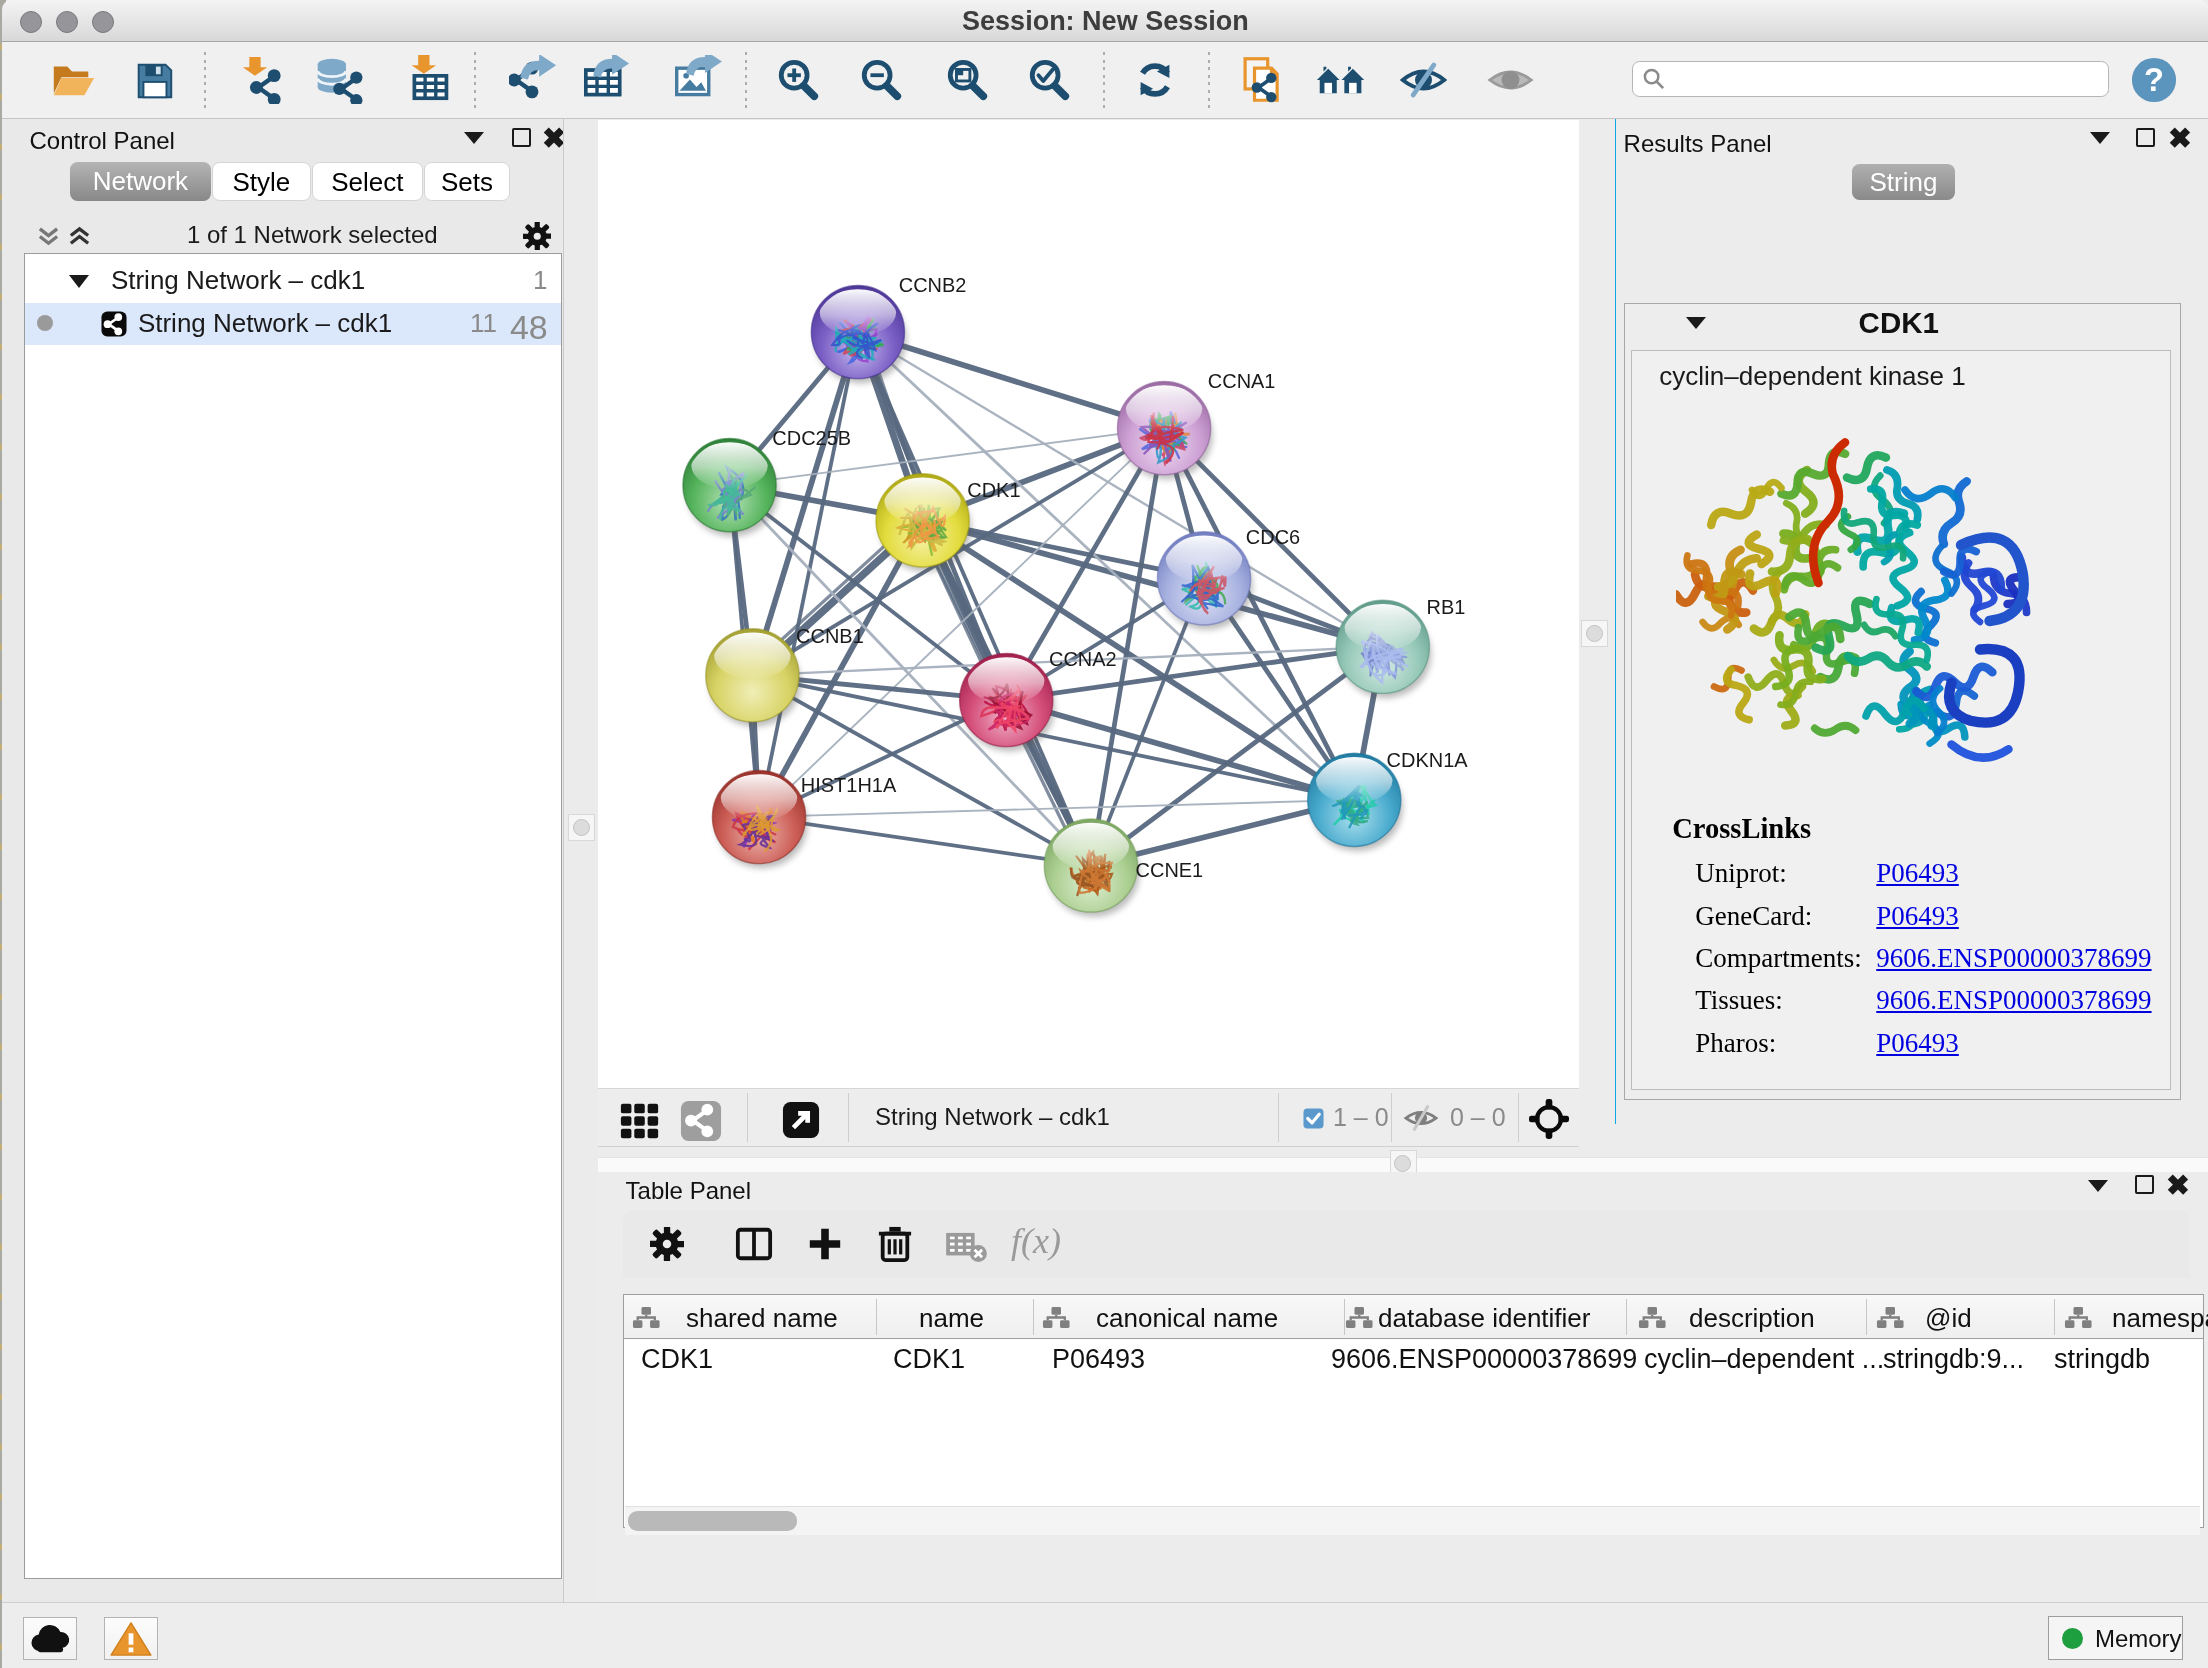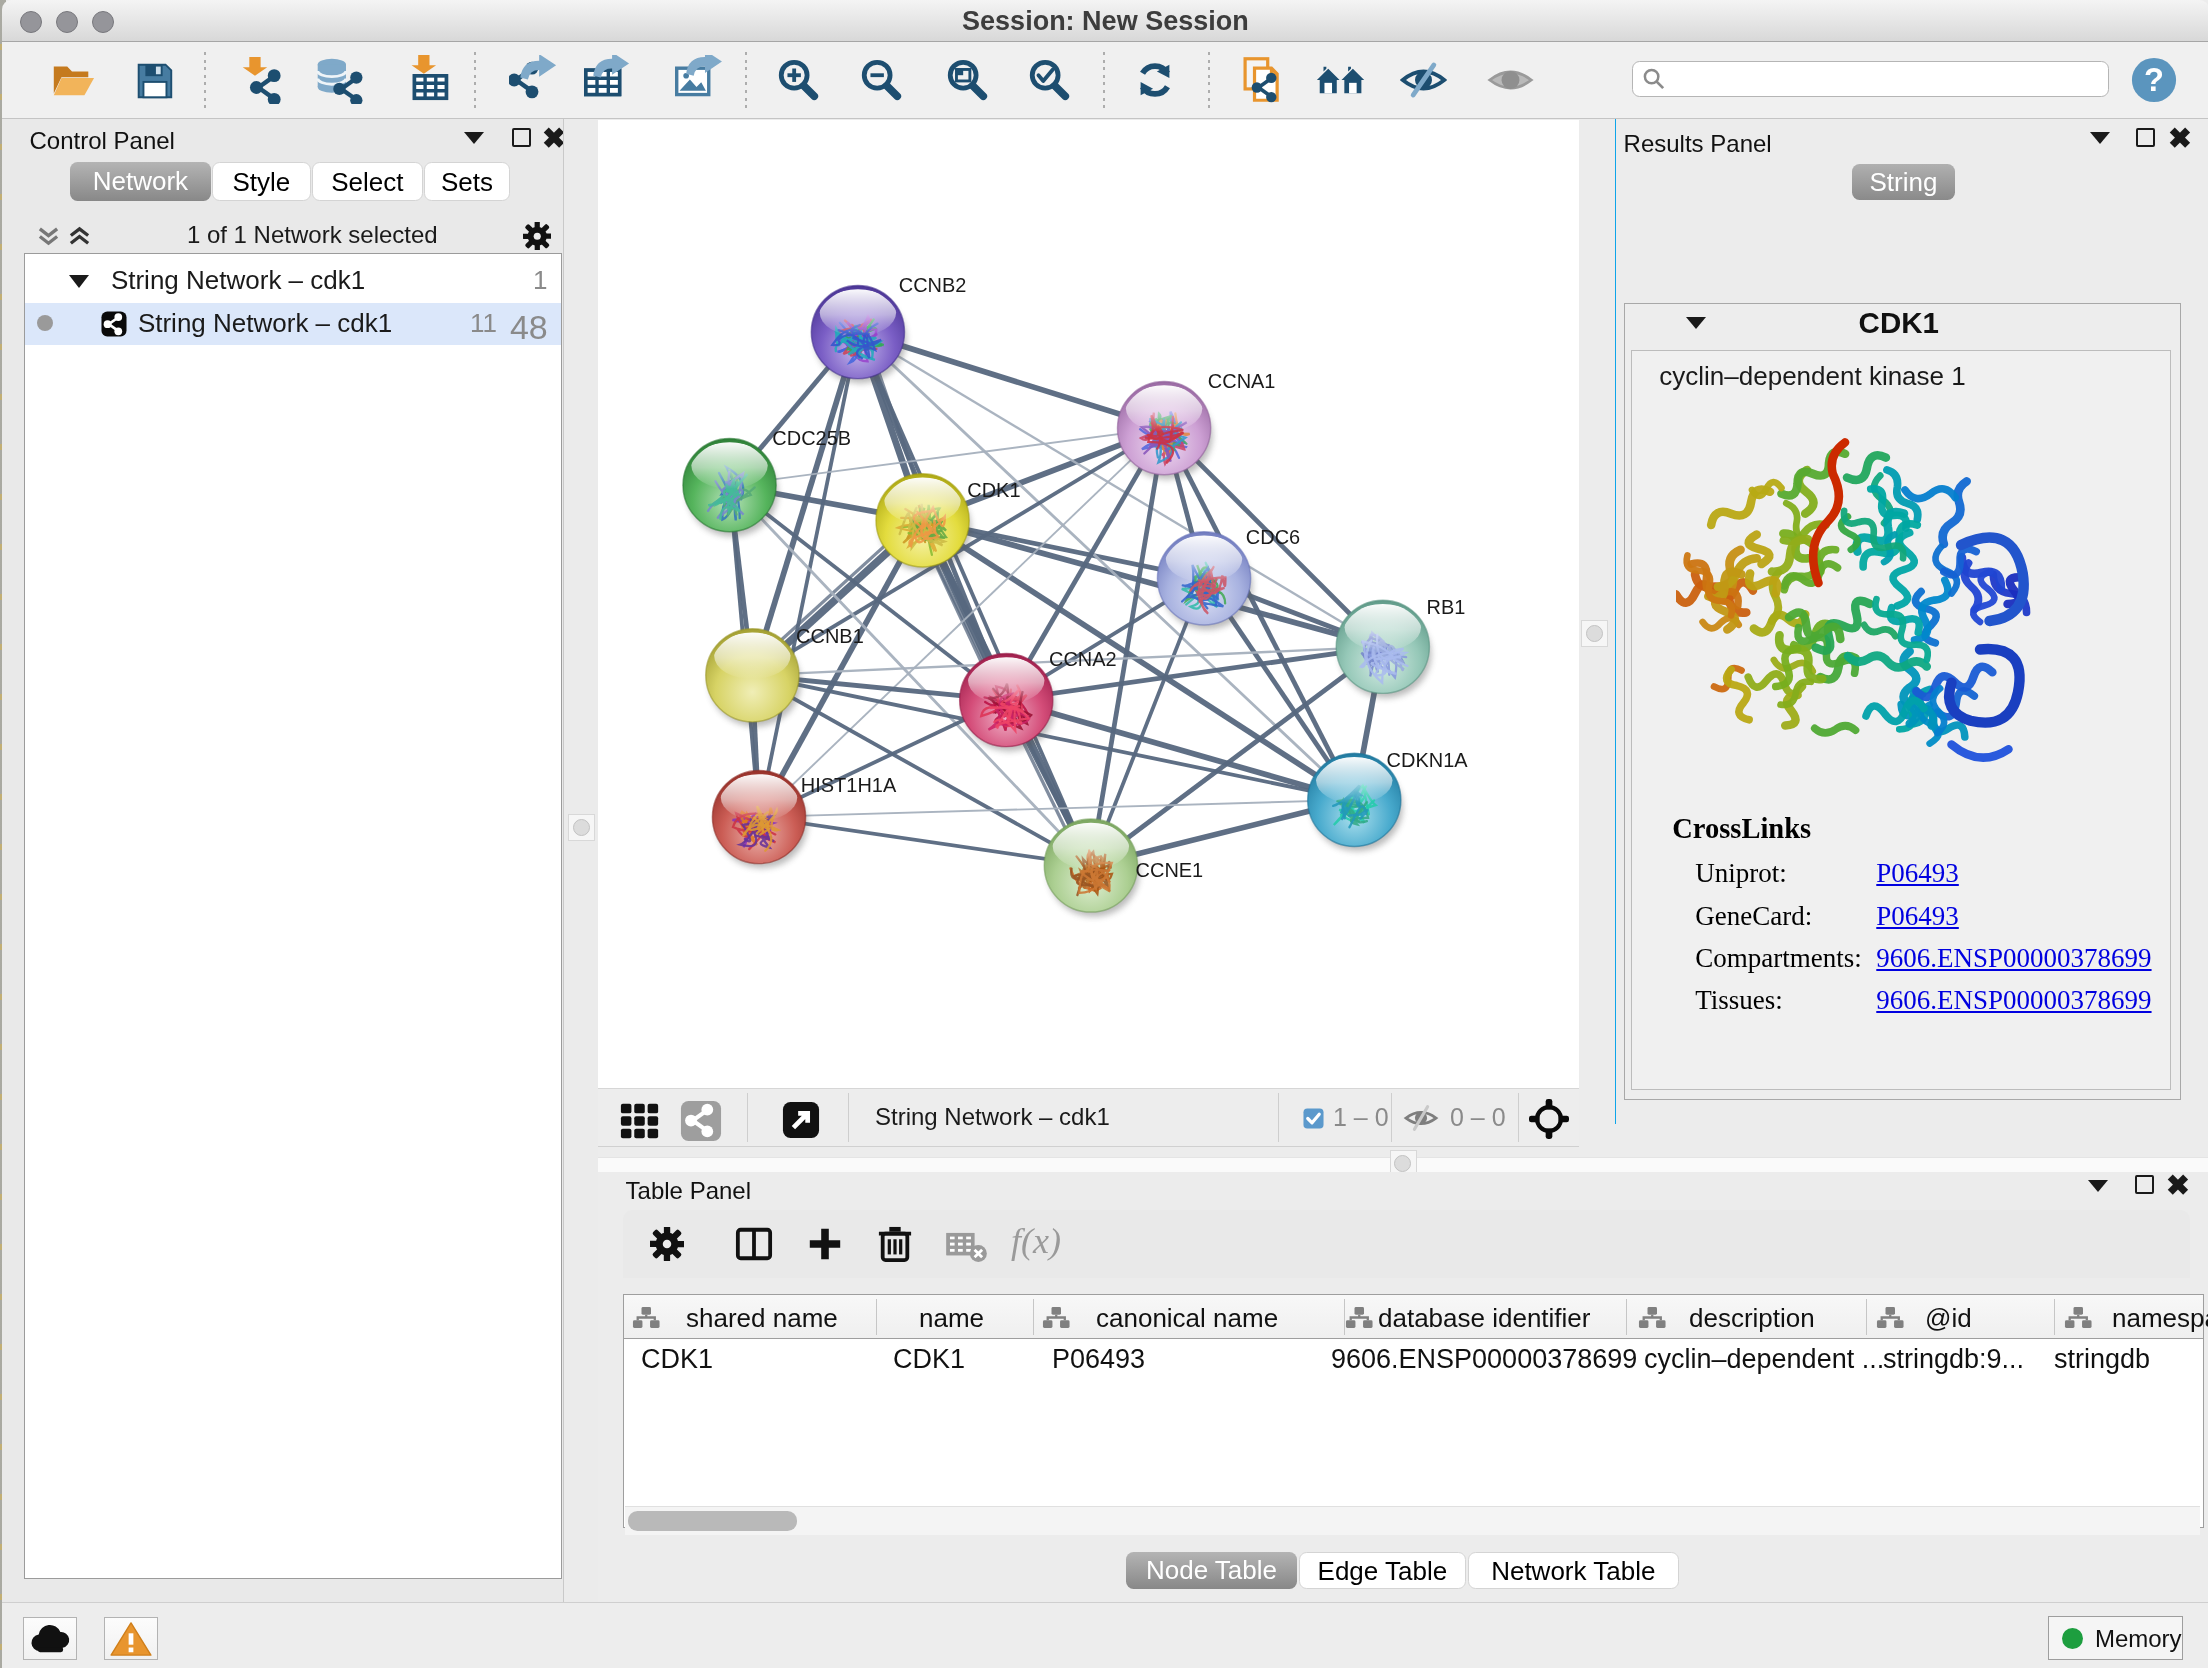--- a/index.html
+++ b/index.html
@@ -838,20 +838,24 @@
                 <td><a style="color:#0000e0;text-decoration:underline;">P06493</a></td>
               </tr>
 <tr>
                 <td style="padding:5.7px 0;">Compartments:</td>
                 <td><a style="color:#0000e0;text-decoration:underline;">9606.ENSP00000378699</a></td>
               </tr>
 <tr>
                 <td style="padding:5.7px 0;">Tissues:</td>
                 <td><a style="color:#0000e0;text-decoration:underline;">9606.ENSP00000378699</a></td>
               </tr>
+<tr>
+                <td style="padding:5.7px 0;">Pharos:</td>
+                <td><a style="color:#0000e0;text-decoration:underline;">P06493</a></td>
+              </tr>
 </tbody>
           </table>
 </div>
       </div>
     </div>
   </div>
 <div class="abs" style="left:598px;top:1172px;width:1610px;height:430px;background:#ececec;">
     <div class="abs" style="left:27.6px;top:4.8px;font-size:24px;color:#111;">Table Panel</div>
 <div class="abs" style="left:1490px;top:7.6px;">
       <div class="tri-dn"></div>
@@ -981,23 +985,20 @@
       <div class="abs" style="left:269px;top:49px;font-size:27px;color:#111;">CDK1</div>
       <div class="abs" style="left:428px;top:49px;font-size:27px;color:#111;">P06493</div>
       <div class="abs" style="left:707px;top:49px;font-size:27px;color:#111;">9606.ENSP00000378699</div>
       <div class="abs" style="left:1020px;top:49px;font-size:27px;color:#111;">cyclin–dependent ...</div>
       <div class="abs" style="left:1259px;top:49px;font-size:27px;color:#111;">stringdb:9...</div>
       <div class="abs" style="left:1430px;top:49px;font-size:27px;color:#111;">stringdb</div>
       <div class="abs" style="left:1px;top:211px;width:1575px;height:28.5px;background:#f4f4f4;border-top:1px solid #e0e0e0;">
 <div class="abs" style="left:2.9px;top:3.8px;width:169px;height:20px;background:#b9b9b9;border-radius:9.5px;"></div>
 </div>
     </div>
-    <div class="abs" style="left:528px;top:380px;height:38px;">
-<div class="tab tabsel ib" style="width:171px;height:37px;line-height:37px;font-size:26px;">Node Table</div><div class="tab tabwhite ib" style="width:167px;height:37px;line-height:37px;font-size:26px;margin-left:1.9px;">Edge Table</div><div class="tab tabwhite ib" style="width:211px;height:37px;line-height:37px;font-size:26px;margin-left:1.9px;">Network Table</div>
-</div>
   </div>
 <div class="abs" style="left:1.9px;top:1602px;width:2207px;height:67px;background:#ededed;border-top:1px solid #cfcfcf;">
 <div class="abs" style="left:21px;top:14.3px;width:54px;height:43px;background:linear-gradient(#fcfcfc,#f1f1f1);border:1.9px solid #b3b3b3;display:flex;align-items:center;justify-content:center;">
       <svg width="42" height="32" viewBox="0 0 44 34" style="">
         <path d="M11 30 a9 9 0 0 1 -1 -17.9 a12 12 0 0 1 23 -2.5 a8.5 8.5 0 0 1 2.5 16.8 a4 4 0 0 1 -2 3.6 Z" fill="#111"></path>
         <rect x="9" y="26" width="27" height="5" rx="2.5" fill="#111"></rect>
       </svg>
     </div>
 <div class="abs" style="left:102px;top:14.3px;width:54px;height:43px;background:linear-gradient(#fcfcfc,#f1f1f1);border:1.9px solid #b3b3b3;display:flex;align-items:center;justify-content:center;">
       <svg width="42" height="36" viewBox="0 0 44 38" style="">

